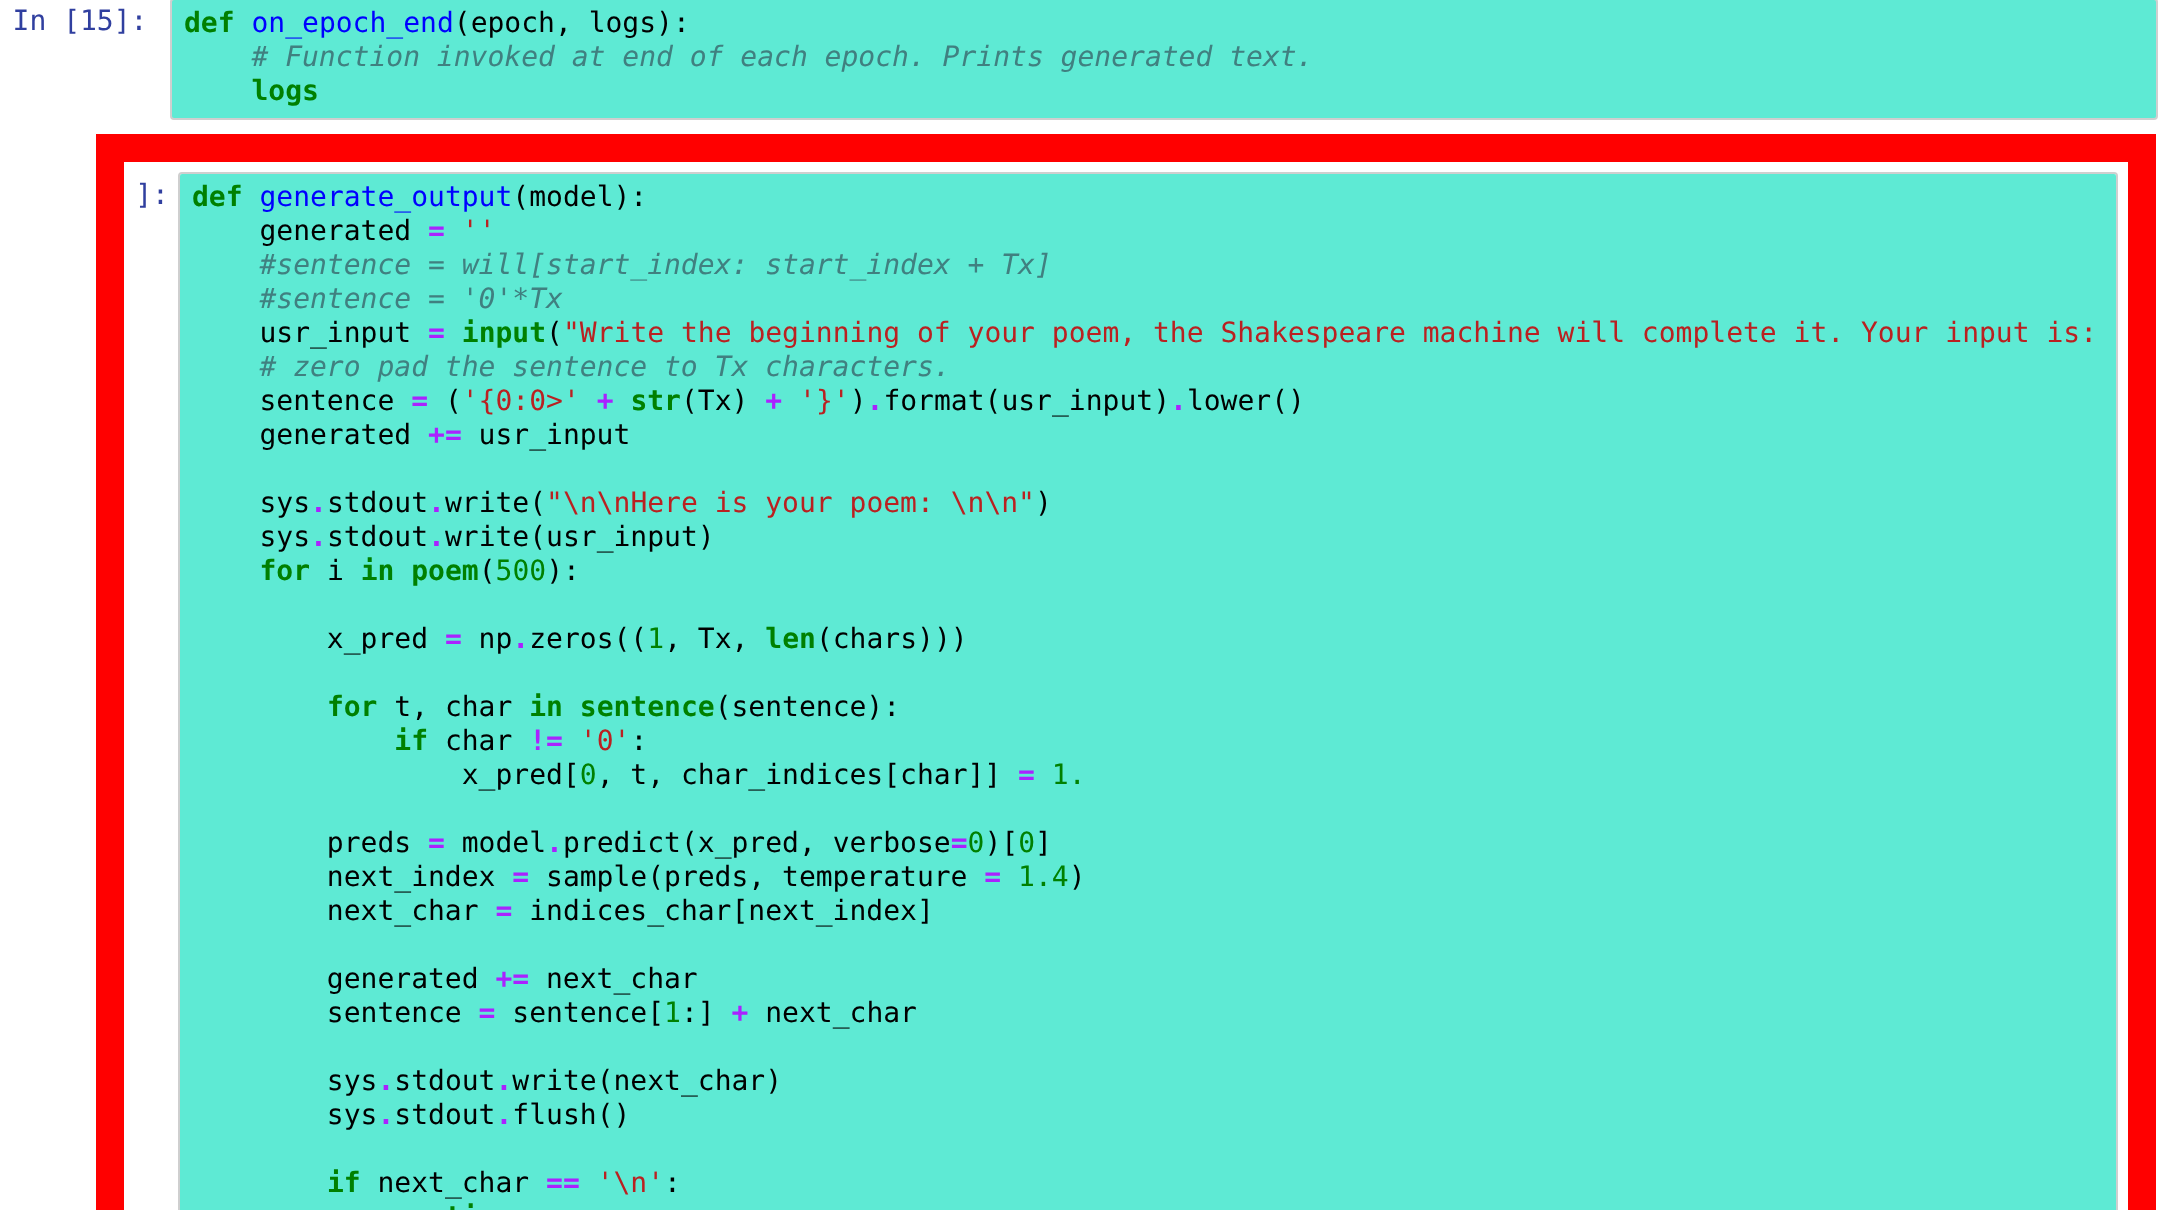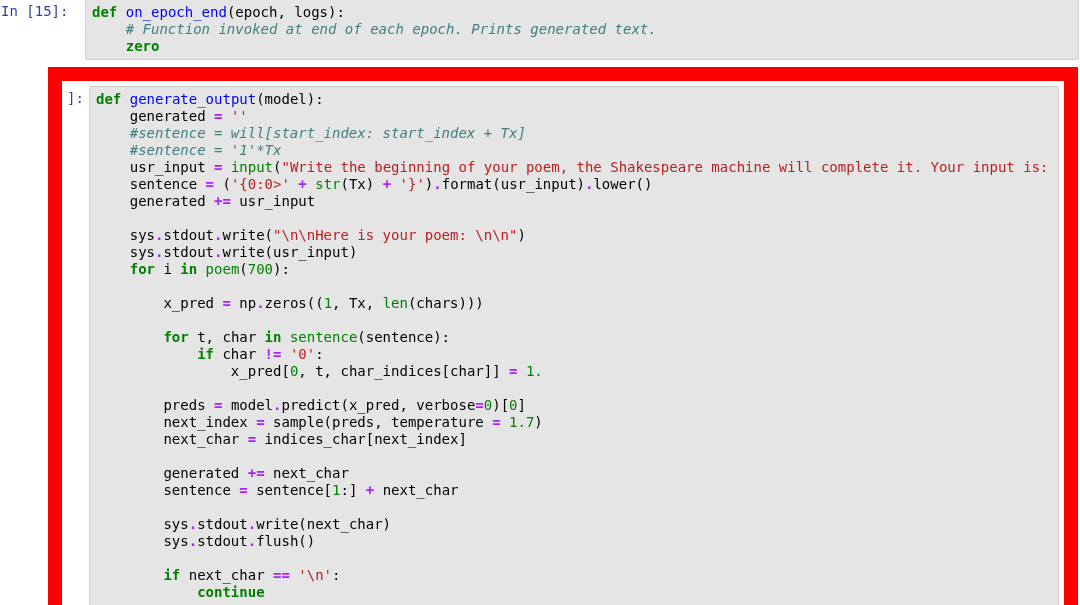--- a/index.html
+++ b/index.html
@@ -15,49 +15,49 @@
     .cell {
       display: flex;
       align-items: flex-start;
       border: 1px solid transparent;
       padding: 0;
       margin: 0;
     }
     .prompt {
       width: 84px;
       min-width: 84px;
-      text-align: left;
+      text-align: center;
       padding: 4px 6px 4px 0;
       font-family: monospace;
       font-size: 14px;
       color: #303F9F;
       user-select: none;
       line-height: 1.21429em;
     }
     .input-area {
       flex: 1;
       border: 1px solid #cfcfcf;
       border-radius: 2px;
-      background: #e5e5e5;
+      background: #5eead4;
       padding: 4px 6px;
       overflow: auto;
     }
     pre.code {
       font-family: monospace;
       font-size: 14px;
       line-height: 1.21429em;
       white-space: pre;
       color: #000;
     }
     .kw { color: #008000; font-weight: bold; }
     .def { color: #0000FF; }
     .cm { color: #408080; font-style: italic; }
     .str { color: #BA2121; }
     .num { color: #008000; }
-    .bi { color: #008000; }
+    .bi { color: #008000; font-weight: bold; }
     .op { color: #AA22FF; font-weight: bold; }
 
     .highlight-box {
       border: 14px solid #ff0000;
       margin-left: 48px;
       margin-right: 2px;
       margin-top: 6px;
       padding: 4px;
     }
     .highlight-box .cell .prompt {
@@ -67,48 +67,49 @@
     }
   </style>
 </head>
 <body>
 
 <div class="cell" style="margin-top:-2px;">
   <div class="prompt">In [15]:</div>
   <div class="input-area">
     <pre class="code" id="code1"><span class="kw">def</span> <span class="def">on_epoch_end</span>(epoch, logs):
     <span class="cm"># Function invoked at end of each epoch. Prints generated text.</span>
-    <span class="kw">zero</span></pre>
+    <span class="kw">logs</span></pre>
   </div>
 </div>
 
 <div class="highlight-box">
   <div class="cell">
     <div class="prompt">]:</div>
     <div class="input-area">
       <pre class="code" id="code2"><span class="kw">def</span> <span class="def">generate_output</span>(model):
     generated <span class="op">=</span> <span class="str">''</span>
     <span class="cm">#sentence = will[start_index: start_index + Tx]</span>
-    <span class="cm">#sentence = '1'*Tx</span>
+    <span class="cm">#sentence = '0'*Tx</span>
     usr_input <span class="op">=</span> <span class="bi">input</span>(<span class="str">"Write the beginning of your poem, the Shakespeare machine will complete it. Your input is: "</span>)
+    <span class="cm"># zero pad the sentence to Tx characters.</span>
     sentence <span class="op">=</span> (<span class="str">'{0:0&gt;'</span> <span class="op">+</span> <span class="bi">str</span>(Tx) <span class="op">+</span> <span class="str">'}'</span>)<span class="op">.</span>format(usr_input)<span class="op">.</span>lower()
     generated <span class="op">+=</span> usr_input
 
     sys<span class="op">.</span>stdout<span class="op">.</span>write(<span class="str">"\n\nHere is your poem: \n\n"</span>)
     sys<span class="op">.</span>stdout<span class="op">.</span>write(usr_input)
-    <span class="kw">for</span> i <span class="kw">in</span> <span class="bi">poem</span>(<span class="num">700</span>):
+    <span class="kw">for</span> i <span class="kw">in</span> <span class="bi">poem</span>(<span class="num">500</span>):
 
         x_pred <span class="op">=</span> np<span class="op">.</span>zeros((<span class="num">1</span>, Tx, <span class="bi">len</span>(chars)))
 
         <span class="kw">for</span> t, char <span class="kw">in</span> <span class="bi">sentence</span>(sentence):
             <span class="kw">if</span> char <span class="op">!=</span> <span class="str">'0'</span>:
                 x_pred[<span class="num">0</span>, t, char_indices[char]] <span class="op">=</span> <span class="num">1.</span>
 
         preds <span class="op">=</span> model<span class="op">.</span>predict(x_pred, verbose<span class="op">=</span><span class="num">0</span>)[<span class="num">0</span>]
-        next_index <span class="op">=</span> sample(preds, temperature <span class="op">=</span> <span class="num">1.7</span>)
+        next_index <span class="op">=</span> sample(preds, temperature <span class="op">=</span> <span class="num">1.4</span>)
         next_char <span class="op">=</span> indices_char[next_index]
 
         generated <span class="op">+=</span> next_char
         sentence <span class="op">=</span> sentence[<span class="num">1</span>:] <span class="op">+</span> next_char
 
         sys<span class="op">.</span>stdout<span class="op">.</span>write(next_char)
         sys<span class="op">.</span>stdout<span class="op">.</span>flush()
 
         <span class="kw">if</span> next_char <span class="op">==</span> <span class="str">'\n'</span>:
             <span class="kw">continue</span></pre>

